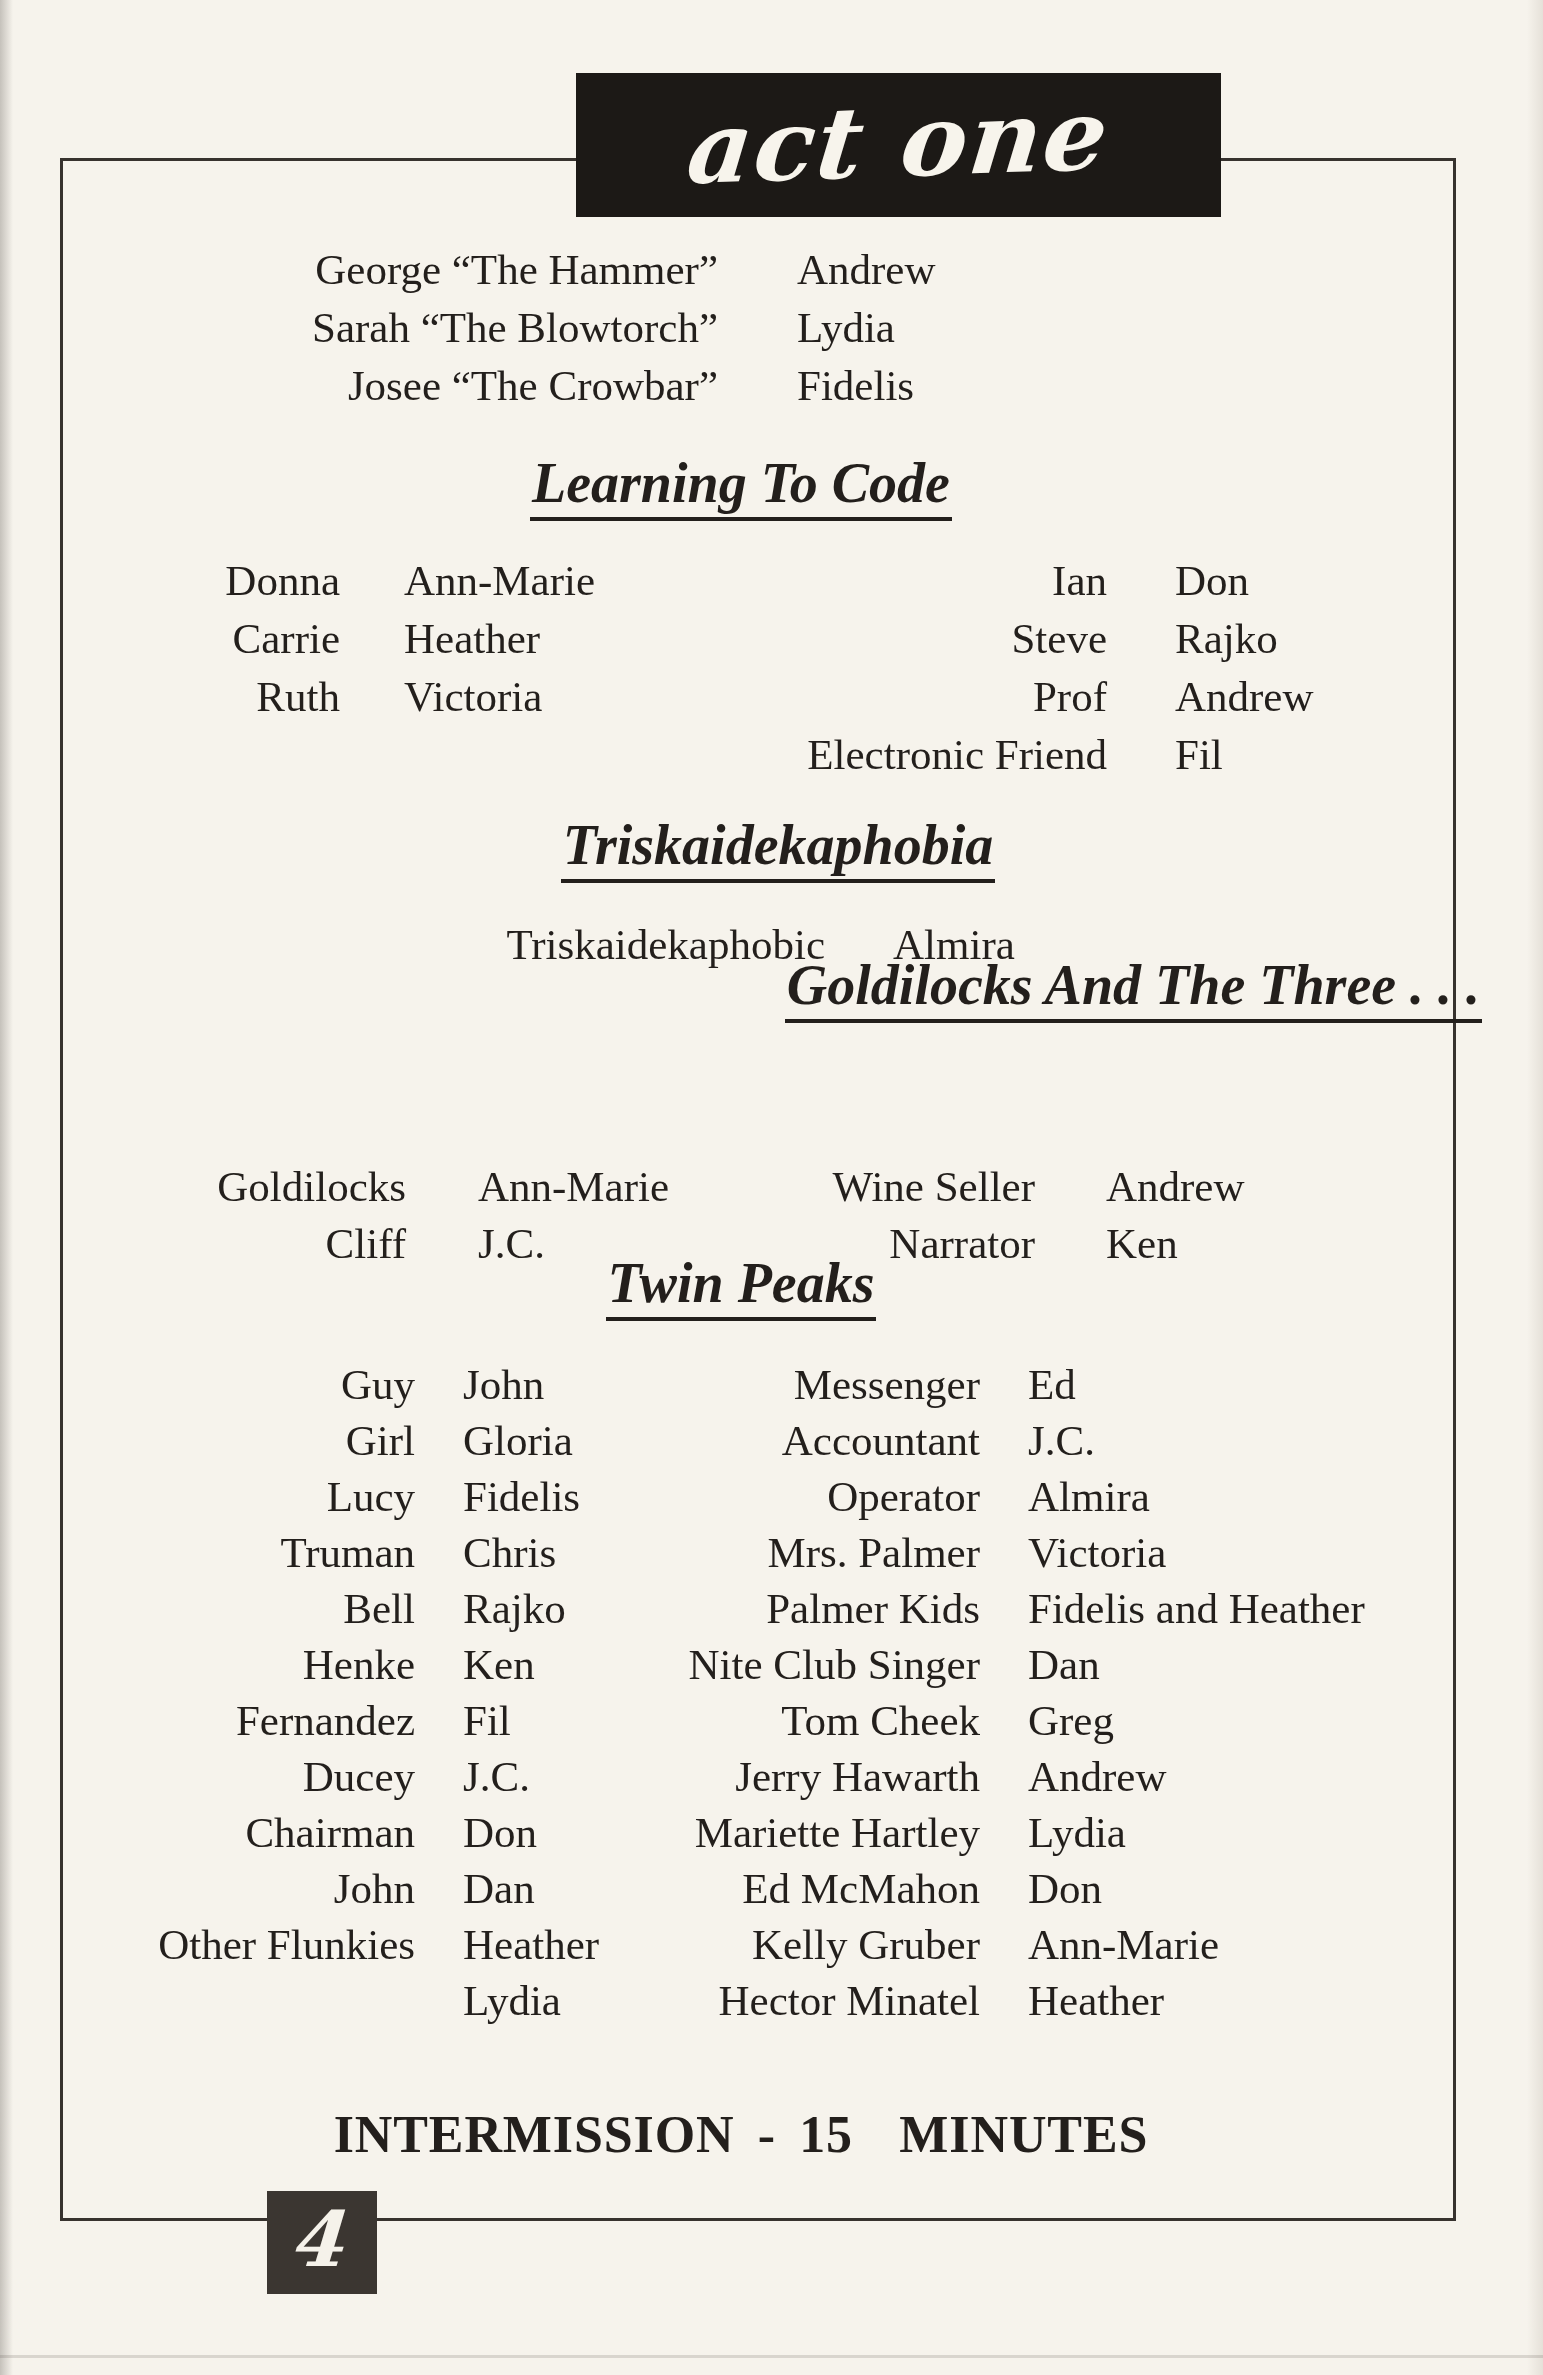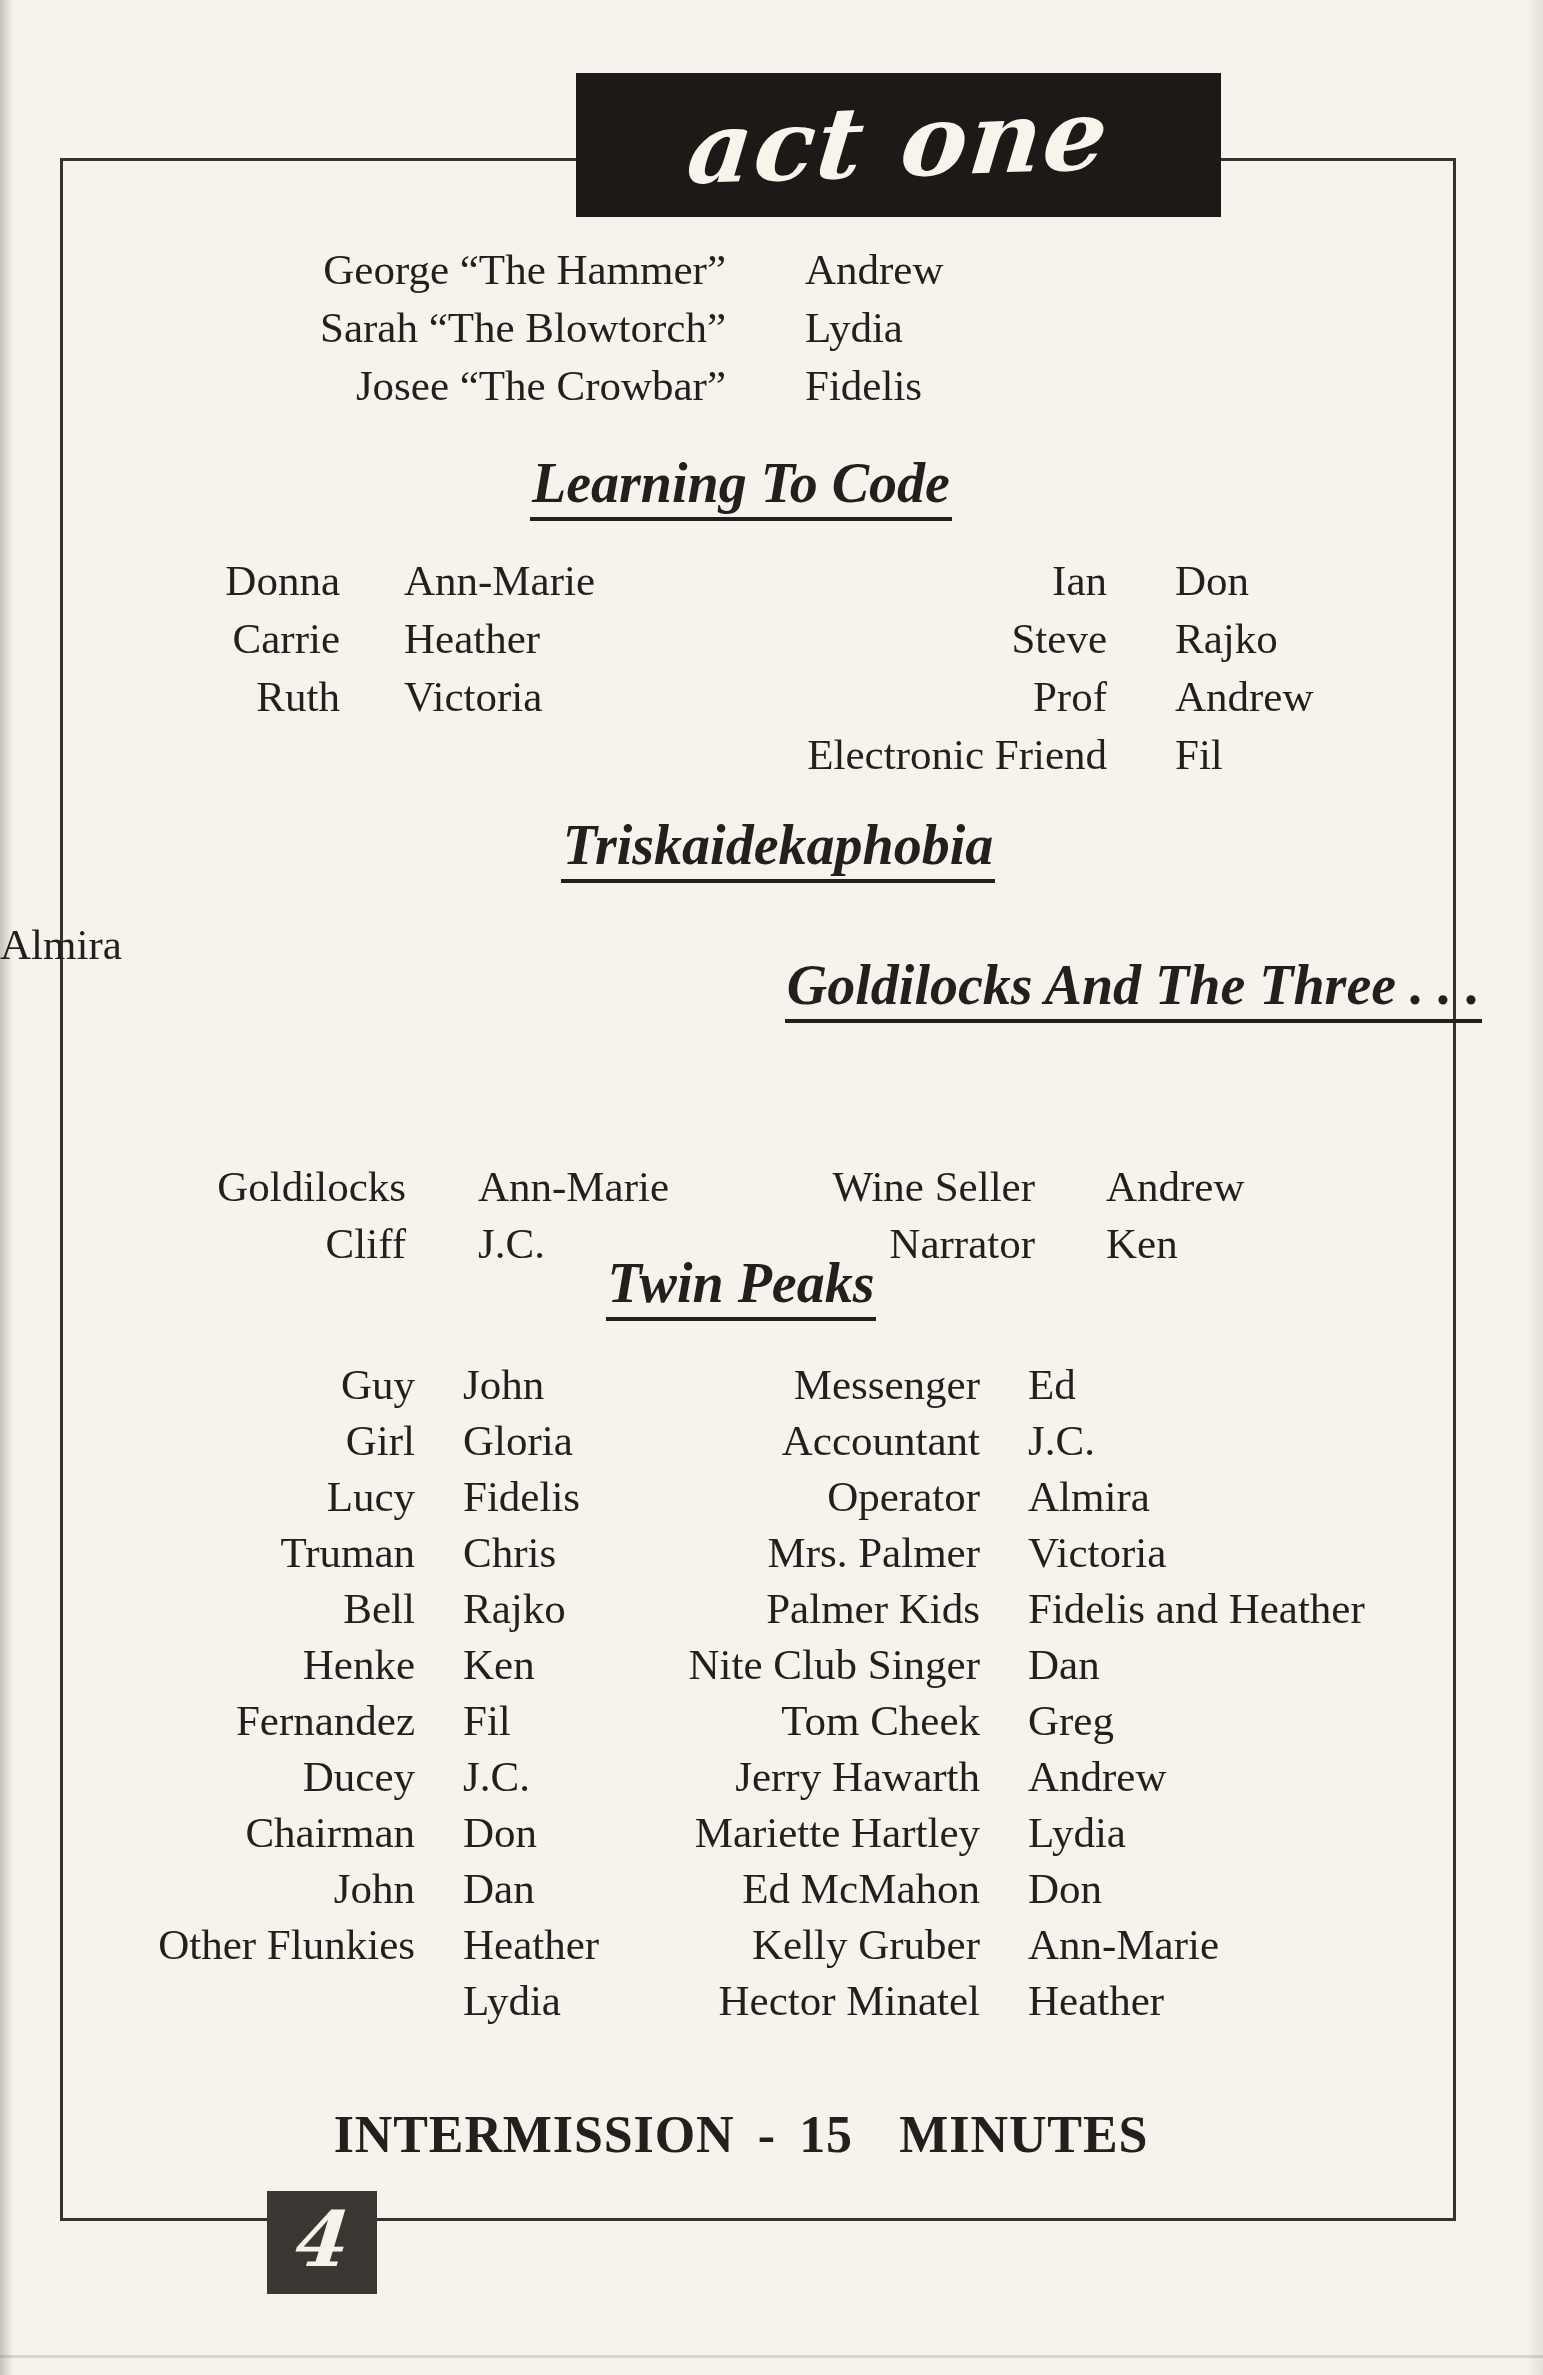--- a/index.html
+++ b/index.html
@@ -31,21 +31,21 @@
   .h-learning{top:453px;}
   .h-trisk{top:815px;margin-left:37px;}
   .h-goldilocks{top:955px;text-align:right;}
   .h-twinpeaks{top:1253px;}
   
   .section{position:absolute;left:0;width:1544px;font-size:43px;}
   .cast2-row{display:grid;}
   .role{text-align:right;white-space:nowrap;}
   .actor{text-align:left;white-space:nowrap;}
   .opening{top:241px;line-height:58px;}
-  .opening .cast2-row{grid-template-columns:718px 1fr;column-gap:79px;padding-left:8px;}
+  .opening .cast2-row{grid-template-columns:718px 1fr;column-gap:79px;}
   .trisk-rows{top:917px;line-height:56px;}
   .trisk-rows .cast2-row{grid-template-columns:825px 1fr;column-gap:68px;}
   .cast4-row{display:grid;
     grid-template-columns:var(--c1) var(--g1) var(--n1w) var(--c2) var(--g2) 1fr;}
   .cast4-row .r1{grid-column:1;text-align:right;white-space:nowrap;}
   .cast4-row .n1{grid-column:3;white-space:nowrap;}
   .cast4-row .r2{grid-column:4;text-align:right;white-space:nowrap;}
   .cast4-row .n2{grid-column:6;white-space:nowrap;}
   .learning-rows{top:552px;line-height:58px;--c1:340px;--g1:64px;--n1w:280px;--c2:423px;--g2:68px;}
   .goldilocks-rows{top:1158px;line-height:57px;--c1:406px;--g1:72px;--n1w:280px;--c2:277px;--g2:71px;}
@@ -116,20 +116,21 @@
       <span class="r2">Electronic Friend</span>
       <span class="n2">Fil</span>
     </div>
   </div>
 
   <div class="heading h-trisk">
     <span class="underlined">Triskaidekaphobia</span>
   </div>
   <div class="section trisk-rows">
     <div class="cast2-row">
+      <span class="role">Triskaidekaphobic</span>
       <span class="actor">Almira</span>
     </div>
   </div>
 
   <div class="heading h-goldilocks">
     <span class="underlined">Goldilocks And The Three . . .</span>
   </div>
   <div class="section goldilocks-rows">
     <div class="cast4-row">
       <span class="r1">Goldilocks</span>

